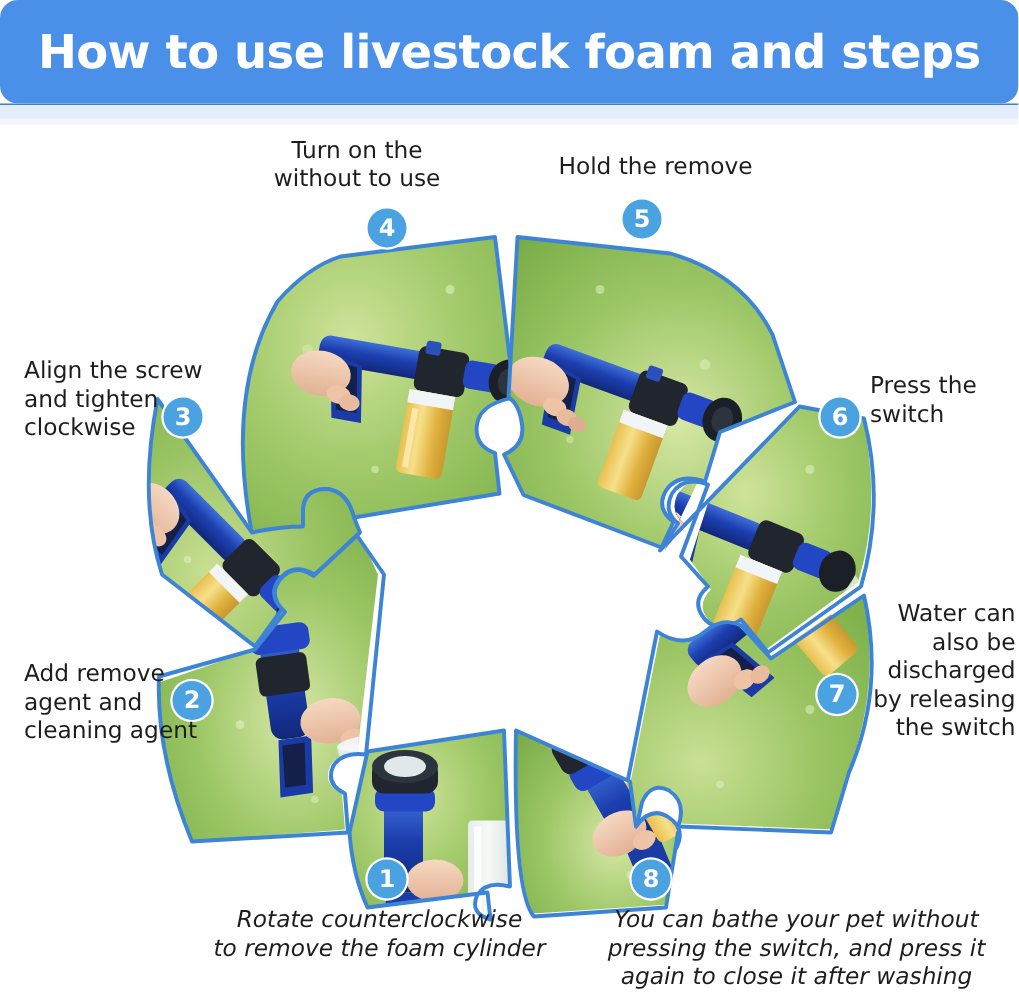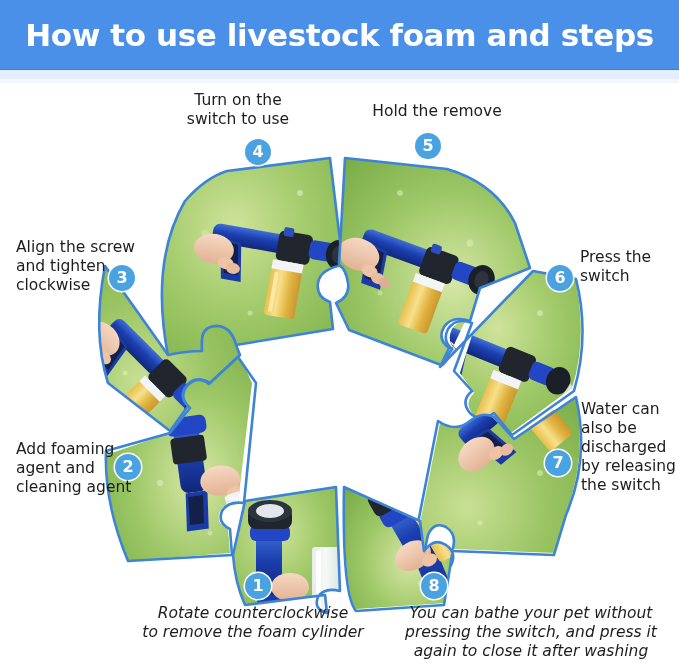--- a/index.html
+++ b/index.html
@@ -19,20 +19,21 @@
   
   #header-banner {
     position: absolute;
     left: 0; top: 0;
     width: 679px;
     height: 69px;
     background: #4a90e8;
     display: flex;
     align-items: center;
     justify-content: center;
+    border-radius: 12px;
   }
   #header-title {
     color: #ffffff;
     font-size: 31px;
     font-weight: bold;
     letter-spacing: -0.4px;
     font-family: "DejaVu Sans", sans-serif;
     white-space: nowrap;
   }
   #header-underline {
@@ -420,36 +421,36 @@
   <div class="step-badge" style="left:109px; top:182px;">3</div>
   <div class="step-badge" style="left:547px; top:182px;">6</div>
   <div class="step-badge" style="left:115px; top:371px;">2</div>
   <div class="step-badge" style="left:545px; top:367px;">7</div>
   <div class="step-badge" style="left:245px; top:490px;">1</div>
   <div class="step-badge" style="left:421px; top:490px;">8</div>
 
 </div>
 
 <div class="caption cap-center" style="left:168px; top:91px; width:140px;">Turn on the
-switch to use</div>
+without to use</div>
 
 <div class="caption cap-center" style="left:369px; top:102px; width:136px;">Hold the remove</div>
 
 <div class="caption cap-left" style="left:16px; top:238px; width:125px;">Align the screw
 and tighten
 clockwise</div>
 
 <div class="caption cap-right" style="left:580px; top:248px; width:95px;">Press the
 switch</div>
 
-<div class="caption cap-left" style="left:16px; top:440px; width:130px;">Add foaming
+<div class="caption cap-left" style="left:16px; top:440px; width:130px;">Add remove
 agent and
 cleaning agent</div>
 
-<div class="caption cap-right" style="left:581px; top:400px; width:96px;">Water can
+<div class="caption cap-right" style="left:581px; top:400px; width:96px;text-align:right;">Water can
 also be
 discharged
 by releasing
 the switch</div>
 
 <div class="caption cap-center" style="left:108px; top:604px; width:290px;font-style:italic;">Rotate counterclockwise
 to remove the foam cylinder</div>
 
 <div class="caption cap-center" style="left:390px; top:604px; width:282px;font-style:italic;">You can bathe your pet without
 pressing the switch, and press it

